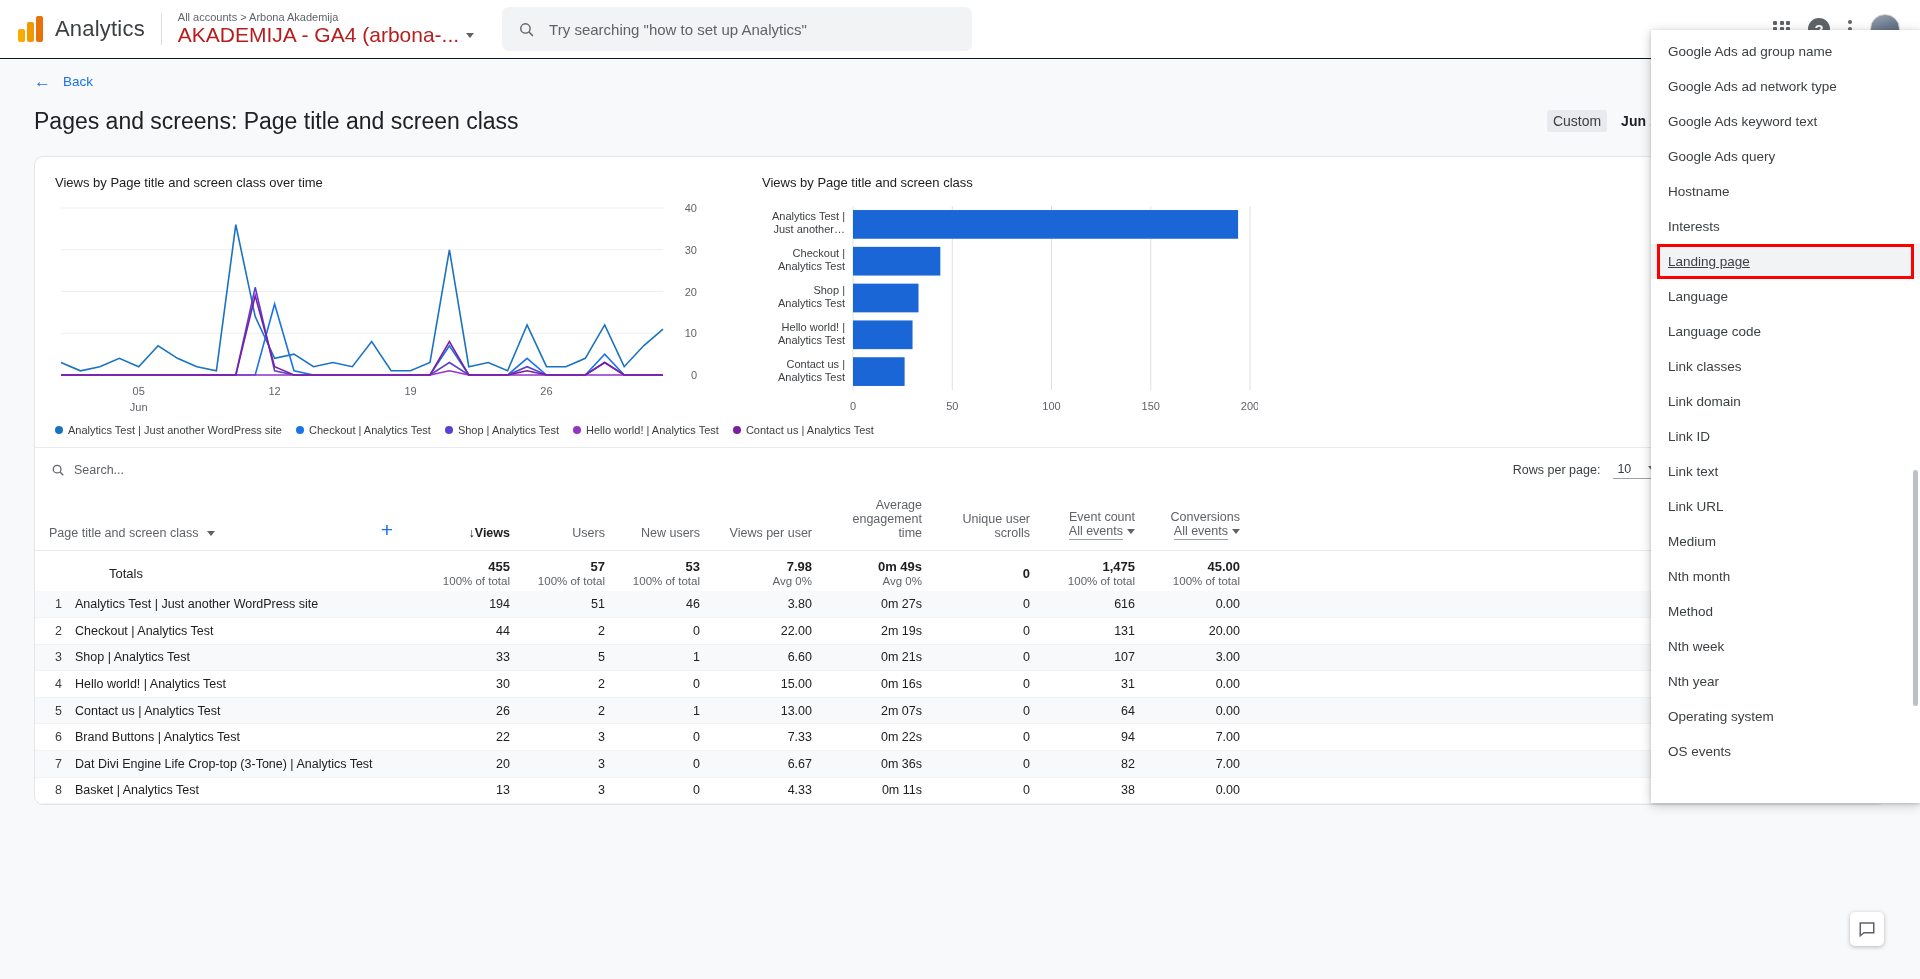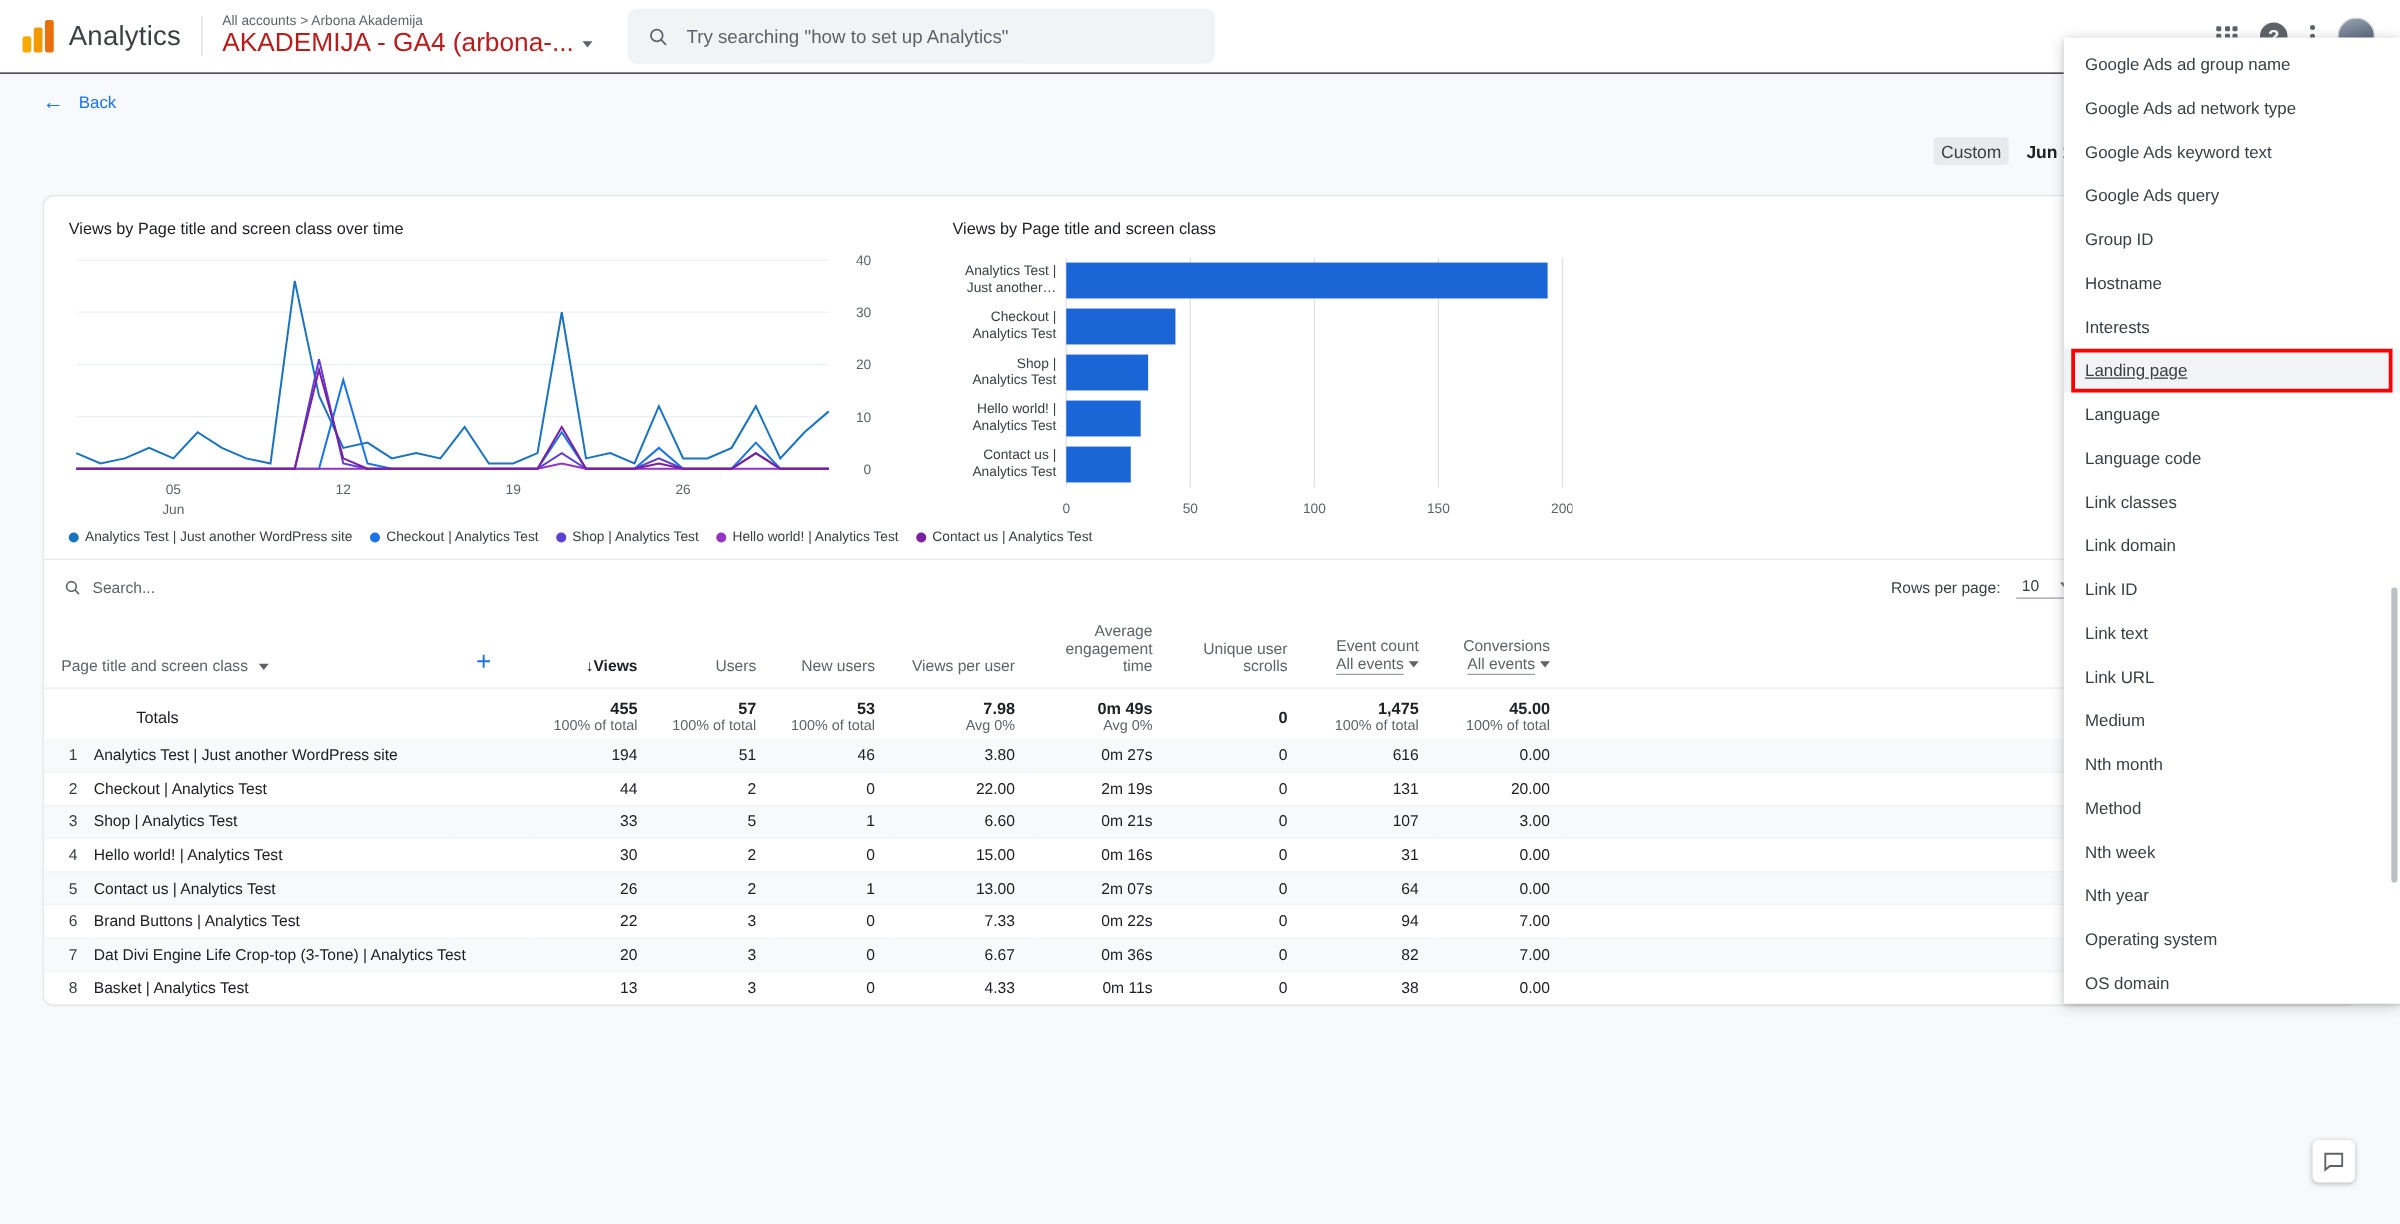--- a/index.html
+++ b/index.html
@@ -182,20 +182,21 @@
       <span class="avatar"></span>
     </div>
   </div>
 
   <div class="pagehead">
     <div class="back-row">
       <span class="back-arrow">←</span>
       <span class="back-txt">Back</span>
     </div>
     <div class="title-row">
+      <div class="page-title">Pages and screens: Page title and screen class</div>
       <div class="hdr-right">
         <span class="custom-pill">Custom</span>
         <span class="date-rng">Jun 1 - Jun 30, 2022</span>
         <span class="hdr-sep"></span>
         <button class="save-btn">
           <svg width="16" height="16" viewBox="0 0 24 24">
             <path d="M4 4h13l3 3v13H4z" fill="none" stroke="#fff" stroke-width="2"></path>
             <circle cx="12" cy="13" r="2.6" fill="none" stroke="#fff" stroke-width="2"></circle>
           </svg>
           <span>Save...</span>
@@ -499,23 +500,20 @@
       <div class="dd-item">
         <span>Google Ads ad network type</span>
       </div>
       <div class="dd-item">
         <span>Google Ads keyword text</span>
       </div>
       <div class="dd-item">
         <span>Google Ads query</span>
       </div>
       <div class="dd-item">
-        <span>Group ID</span>
-      </div>
-      <div class="dd-item">
         <span>Hostname</span>
       </div>
       <div class="dd-item">
         <span>Interests</span>
       </div>
       <div class="dd-item hl">
         <span>Landing page</span>
         <span class="dd-hl-box" style="border-color: rgb(255, 0, 0);"></span>
       </div>
       <div class="dd-item">
@@ -551,17 +549,17 @@
       <div class="dd-item">
         <span>Nth week</span>
       </div>
       <div class="dd-item">
         <span>Nth year</span>
       </div>
       <div class="dd-item">
         <span>Operating system</span>
       </div>
       <div class="dd-item">
-        <span>OS domain</span>
+        <span>OS events</span>
       </div>
     </div>
 
 </div>
 
 </body></html>

